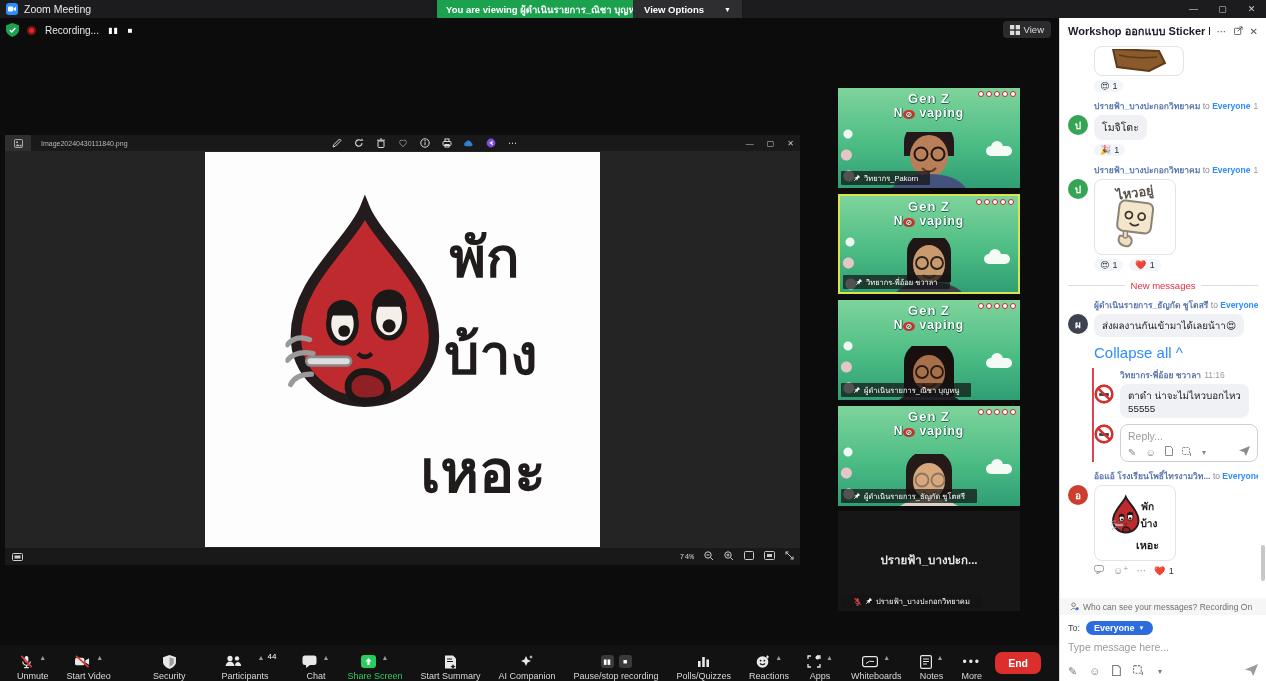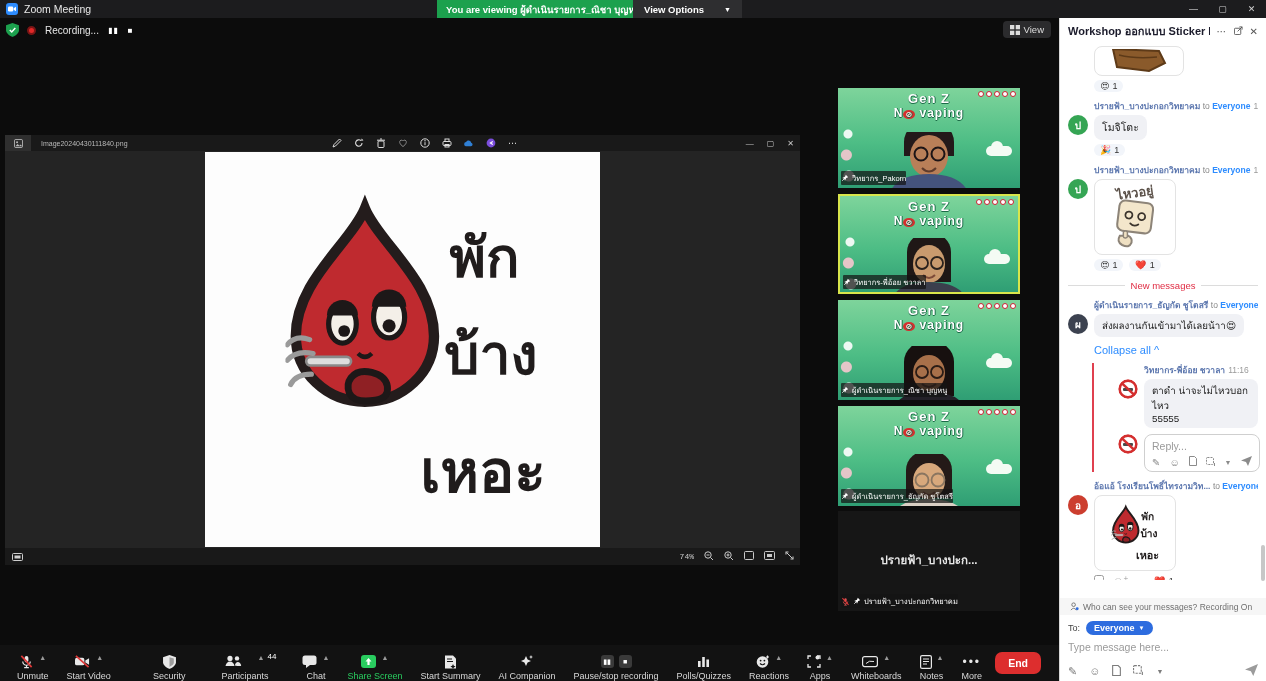--- a/index.html
+++ b/index.html
@@ -56,21 +56,21 @@
   .stick-row { position:absolute; top:3px; right:4px; display:flex; gap:2px; }
   .stick-row i { width:6px; height:6px; border-radius:50%; background:#fff; border:1px solid #c23; }
   .cloud { position:absolute; width:26px; height:10px; border-radius:10px; background:#f4fbf4; right:8px; top:58px; }
   .cloud:before { content:""; position:absolute; width:12px; height:12px; border-radius:50%; background:#f4fbf4; left:5px; top:-5px; }
   .chars { position:absolute; left:2px; top:40px; width:16px; height:60px; background:
      radial-gradient(circle at 50% 10%, #fff 4px, transparent 5px),
      radial-gradient(circle at 40% 45%, #f7c8d0 5px, transparent 6px),
      radial-gradient(circle at 55% 80%, #fff 5px, transparent 6px); opacity:.9; }
   .person { position:absolute; bottom:-6px; left:50%; transform:translateX(-50%); }
   .name-tag { position:absolute; left:3px; bottom:3px; background:rgba(20,20,20,.72); color:#fff;
-    font-size:7.5px; padding:1px 0; display:flex; align-items:center; gap:3px; border-radius:1px; max-width:172px;
+    font-size:7.5px; padding:1px 12px; display:flex; align-items:center; gap:3px; border-radius:1px; max-width:172px;
     white-space:nowrap; overflow:hidden; }
   #tile-2 { border:2px solid #d8e54b; }
   #tile-5 { background:#161616; }
   #tile5-center { position:absolute; top:40px; width:100%; text-align:center; color:#e8e8e8; font-size:11.5px; font-weight:bold; }
 
   
   #chat { position:absolute; left:1059px; top:18px; width:207px; height:663px; background:#fff;
     border-left:1px solid #d8d8d8; font-size:10px; color:#232333; }
   #chat-header { position:absolute; left:0; top:0; width:100%; height:26px; display:flex; align-items:center;
     padding:0 8px; }
@@ -83,22 +83,22 @@
   .msg-head .time { color:#9a9a9a; margin-left:3px; }
   .msg-row { display:flex; align-items:flex-start; gap:6px; }
   .avatar { width:20px; height:20px; border-radius:50%; color:#fff; font-size:10px; font-weight:bold;
     display:flex; align-items:center; justify-content:center; flex:0 0 20px; }
   .bubble { background:#f0f1f5; border-radius:8px; padding:4px 8px; font-size:10.5px; color:#222; max-width:160px; }
   .img-bubble { background:#fff; border:1px solid #e3e3e3; border-radius:8px; overflow:hidden; }
   .react-row { margin:4px 0 0 26px; display:flex; gap:6px; }
   .react { background:#f2f5fa; border-radius:9px; padding:1px 6px; font-size:9px; color:#333; display:flex; gap:3px; align-items:center; }
   #new-divider { display:flex; align-items:center; gap:6px; margin:9px 0 2px 0; color:#e02d44; font-size:9.5px; }
   #new-divider:before, #new-divider:after { content:""; flex:1; height:1px; background:#dcdcdc; }
-  #collapse-all { color:#2d8cff; font-size:11px; margin:7px 0 2px 26px; cursor:pointer; }
-  #thread { border-left:2px solid #e0404f; margin-left:24px; padding-left:24px; margin-top:4px; }
+  #collapse-all { color:#2d8cff; font-size:15px; margin:7px 0 2px 26px; cursor:pointer; }
+  #thread { border-left:2px solid #e0404f; margin-left:24px; padding-left:0; margin-top:4px; }
   #thread .msg-head { margin-left:26px; }
   #reply-box { flex:1; border:1px solid #cfcfcf; border-radius:8px; padding:5px 7px 3px 7px; background:#fff; }
   #reply-ph { color:#9a9a9a; font-size:10.5px; }
   .mini-tools { display:flex; align-items:center; gap:9px; color:#8b8b8b; font-size:10px; margin-top:4px; }
   .mini-tools .send { margin-left:auto; }
   .hover-tools { margin:4px 0 0 26px; display:flex; align-items:center; gap:8px; color:#9b9b9b; font-size:10px; }
   .heart-cnt { color:#333; font-size:9px; display:flex; gap:3px; align-items:center; }
   #chat-notice { position:absolute; left:0; top:580px; width:100%; height:17px; background:#f6f6f6;
     color:#6f6f6f; font-size:8.5px; display:flex; align-items:center; gap:4px; padding-left:10px; }
   #compose { position:absolute; left:0; top:597px; width:100%; height:66px; padding:6px 8px 0 8px; }

